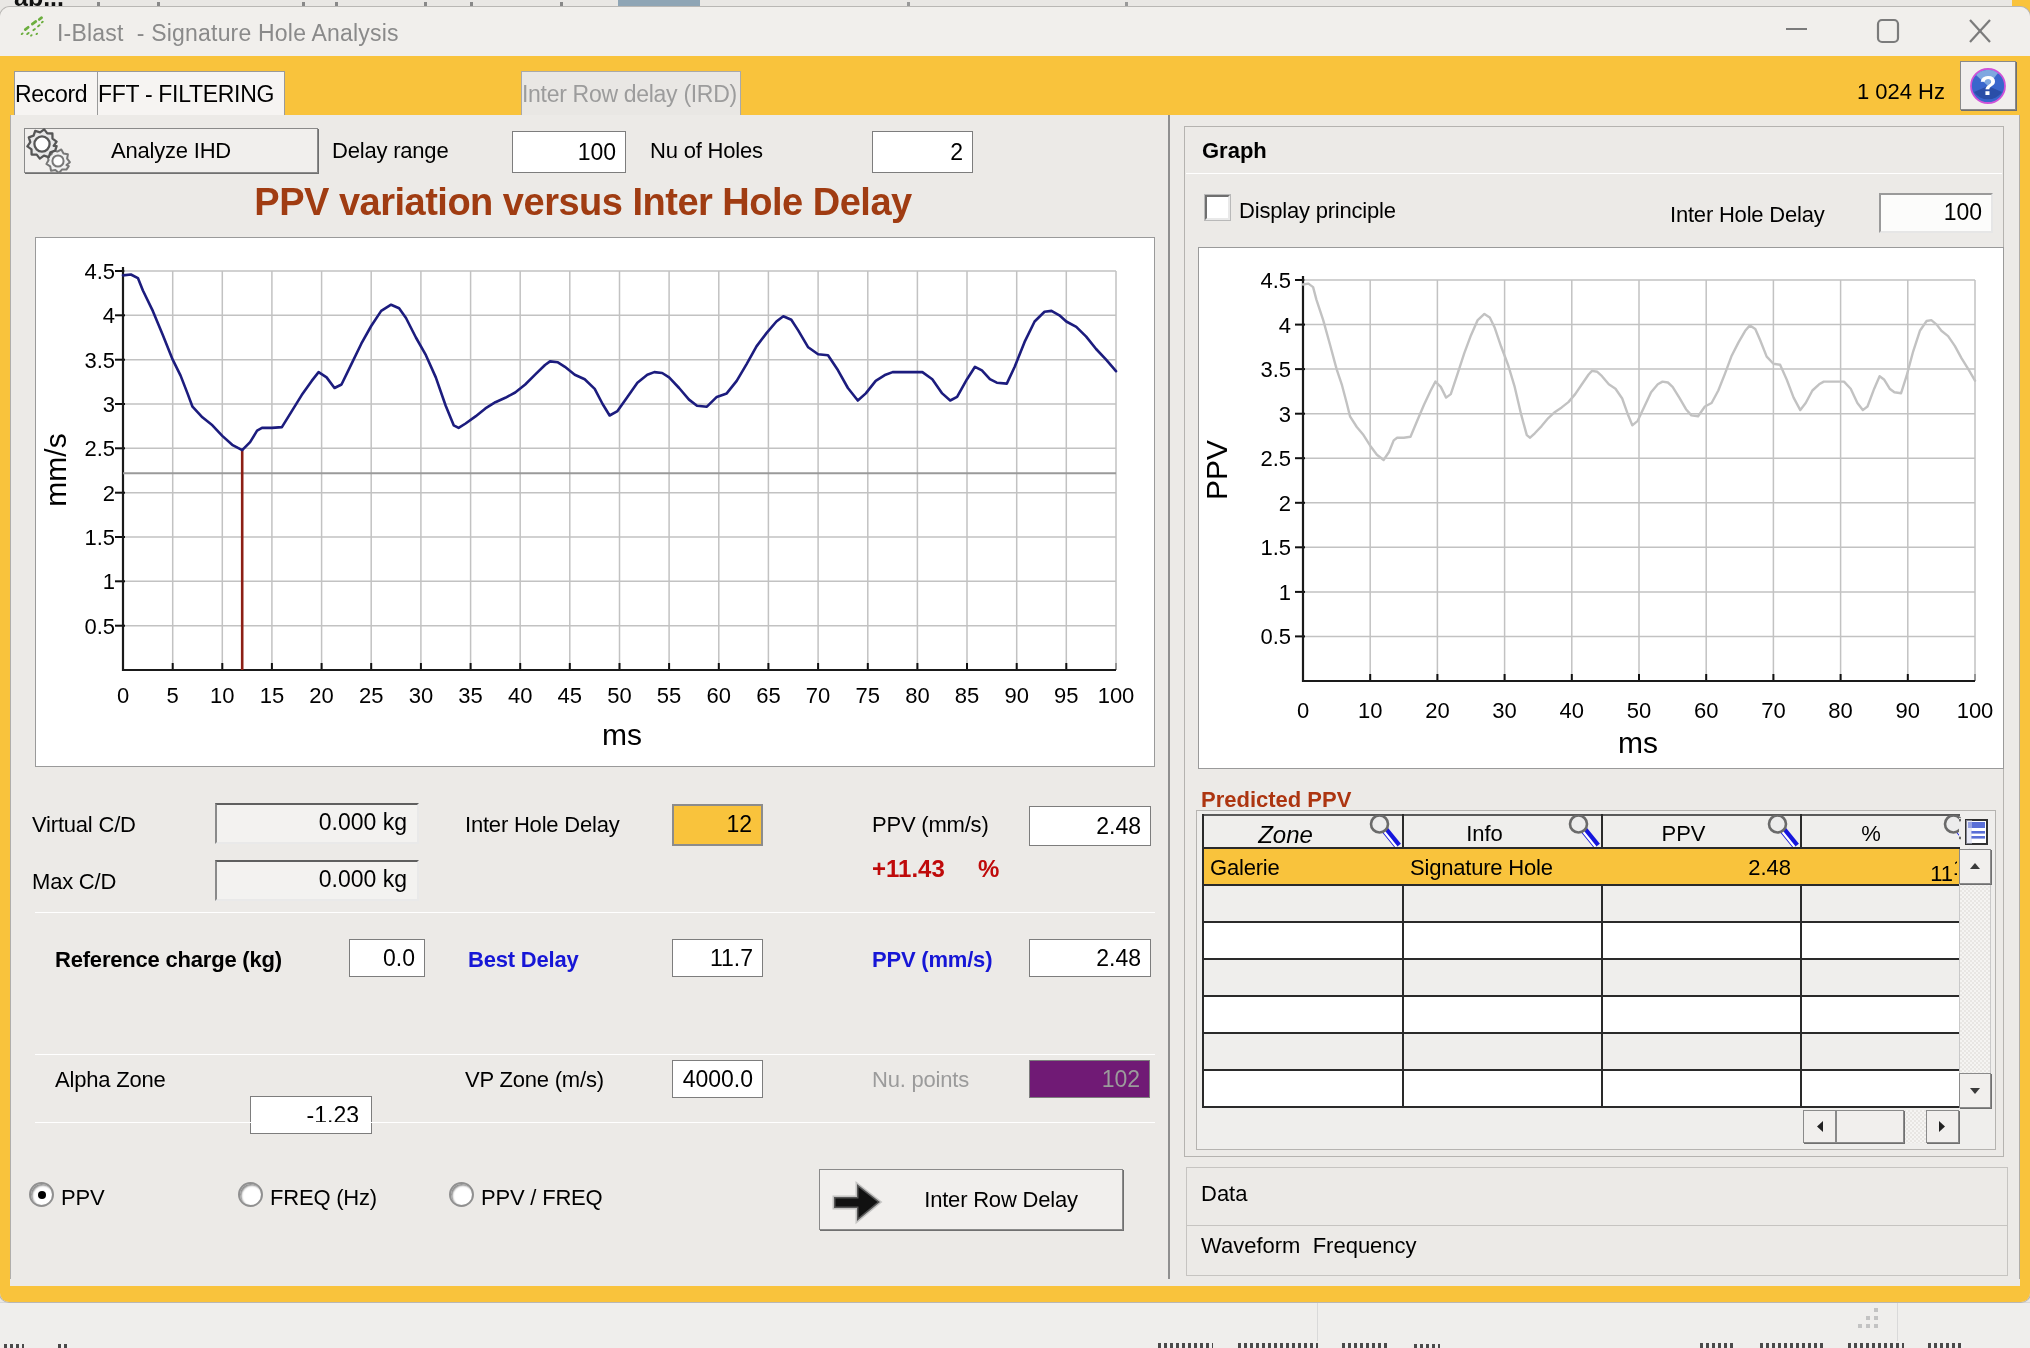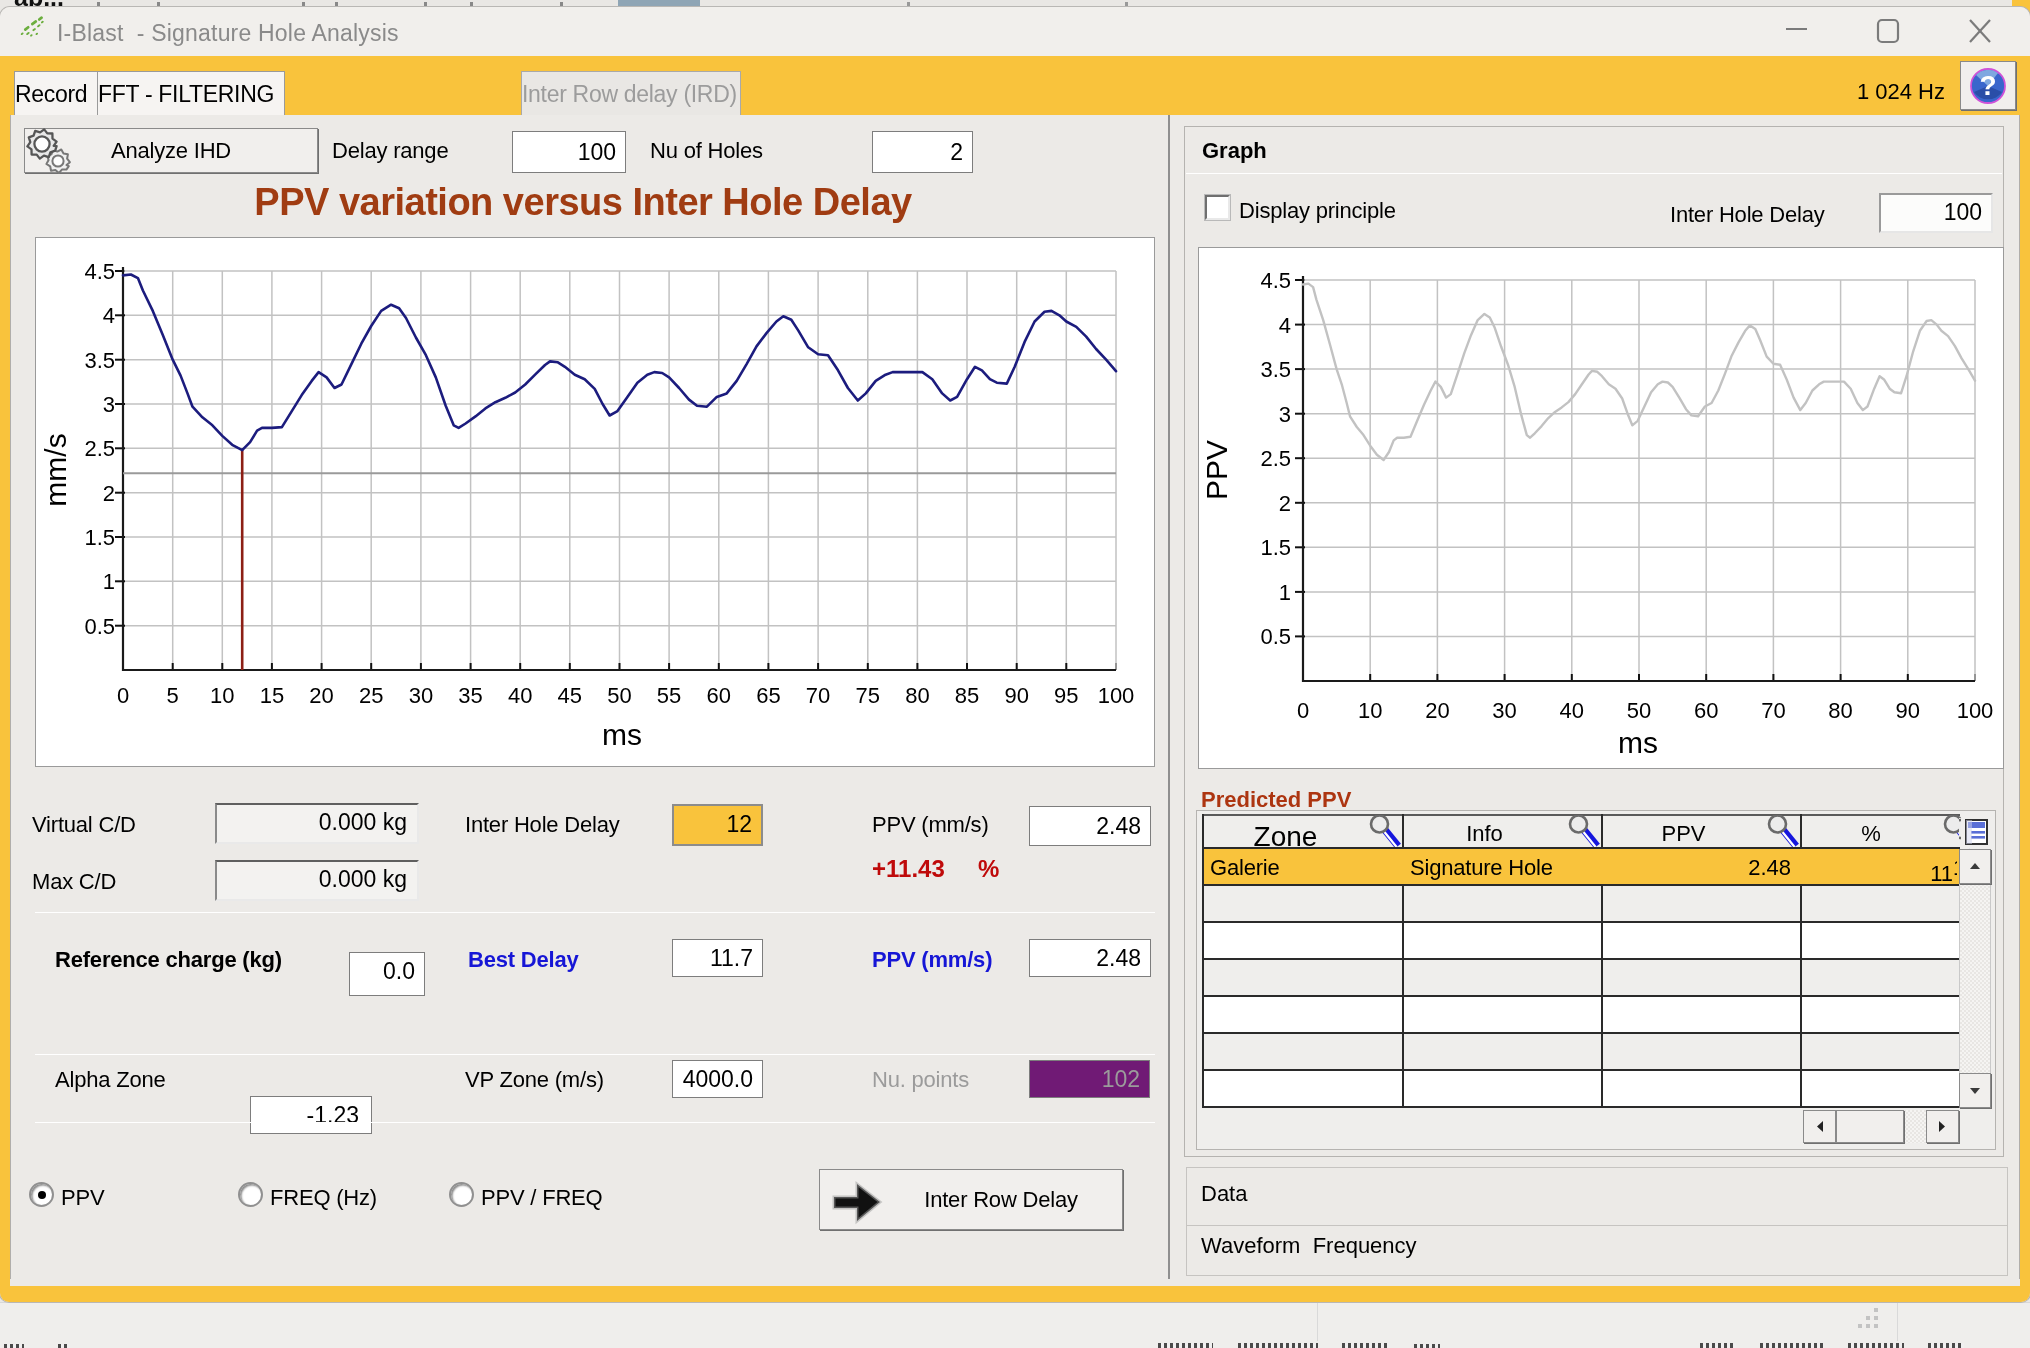--- a/index.html
+++ b/index.html
@@ -205,21 +205,21 @@
 <div class="fldg" style="left:215px;top:803px;width:204px;height:41px;line-height:34px;padding-right:10px;">0.000 kg</div>
 <div class="lbl" style="left:465px;top:812px;">Inter Hole Delay</div>
 <div class="ab" style="left:672px;top:804px;width:91px;height:42px;background:#f9c33c;border:2px solid #8c8c8c;font-size:23px;text-align:right;line-height:36px;padding-right:9px;">12</div>
 <div class="lbl" style="left:872px;top:812px;">PPV (mm/s)</div>
 <div class="fld" style="left:1029px;top:806px;width:122px;height:40px;line-height:38px;padding-right:9px;">2.48</div>
 <div class="ab" style="left:872px;top:855px;font-size:24px;font-weight:bold;color:#bf0a0a;">+11.43&nbsp;&nbsp;&nbsp;&nbsp;&nbsp;%</div>
 <div class="lbl" style="left:32px;top:869px;">Max C/D</div>
 <div class="fldg" style="left:215px;top:860px;width:204px;height:41px;line-height:34px;padding-right:10px;">0.000 kg</div>
 <div class="sep" style="left:35px;top:912px;width:1120px;"></div>
 <div class="lbl" style="left:55px;top:947px;font-weight:bold;">Reference charge (kg)</div>
-<div class="fld" style="left:349px;top:939px;width:76px;height:44px;line-height:36px;padding-right:9px;margin-top:13px;">0.0</div>
+<div class="fld" style="left:349px;top:939px;width:76px;height:38px;line-height:36px;padding-right:9px;">0.0</div>
 <div class="lbl" style="left:468px;top:947px;font-weight:bold;color:#1616d6;">Best Delay</div>
 <div class="fld" style="left:672px;top:939px;width:91px;height:38px;line-height:36px;padding-right:9px;">11.7</div>
 <div class="lbl" style="left:872px;top:947px;font-weight:bold;color:#1616d6;">PPV (mm/s)</div>
 <div class="fld" style="left:1029px;top:939px;width:122px;height:38px;line-height:36px;padding-right:9px;">2.48</div>
 <div class="sep" style="left:35px;top:1054px;width:1120px;"></div>
 <div class="lbl" style="left:55px;top:1067px;">Alpha Zone</div>
 <div class="fld" style="left:250px;top:1096px;width:122px;height:38px;line-height:36px;padding-right:12px;">-1.23</div>
 <div class="lbl" style="left:465px;top:1067px;">VP Zone (m/s)</div>
 <div class="fld" style="left:672px;top:1060px;width:91px;height:38px;line-height:36px;padding-right:9px;">4000.0</div>
 <div class="lbl" style="left:872px;top:1067px;color:#9b9b9b;">Nu. points</div>
@@ -308,21 +308,21 @@
             <text x="641.6" y="470" text-anchor="middle" font-size="22">80</text>
             <text x="708.8" y="470" text-anchor="middle" font-size="22">90</text>
             <text x="776.0" y="470" text-anchor="middle" font-size="22">100</text>
 <text x="439" y="505" text-anchor="middle" font-size="30">ms</text>
 <text transform="translate(28,222) rotate(-90)" text-anchor="middle" font-size="30">PPV</text>
 </svg>
         </div>
 <div class="ab" style="left:1201px;top:787px;font-size:22px;font-weight:bold;color:#ad3510;">Predicted PPV</div>
 <div class="ab" style="left:1196px;top:810px;width:800px;height:340px;border:1px solid #b5b3b0;background:#efeeec;"></div>
 <div class="ab" style="left:1202px;top:814px;width:758px;height:35px;background:#efeeec;border-top:2px solid #5a5a5a;border-bottom:2px solid #5a5a5a;"></div>
-<div class="ab" style="left:1203px;top:821px;width:165px;height:31px;font-size:28px;text-align:center;">Zone</div>
+<div class="ab" style="left:1203px;top:821px;width:165px;height:31px;font-size:24px;text-align:center;font-style:italic;">Zone</div>
 <div class="ab" style="left:1402px;top:821px;width:165px;height:31px;font-size:22px;text-align:center;">Info</div>
 <div class="ab" style="left:1601px;top:821px;width:165px;height:31px;font-size:22px;text-align:center;">PPV</div>
 <div class="ab" style="left:1800px;top:821px;width:142px;height:31px;font-size:22px;text-align:center;">%</div>
 <div class="ab" style="left:1202px;top:814px;width:2px;height:294px;background:#2a2a2a;"></div>
 <div class="ab" style="left:1402px;top:814px;width:2px;height:294px;background:#2a2a2a;"></div>
 <div class="ab" style="left:1601px;top:814px;width:2px;height:294px;background:#2a2a2a;"></div>
 <div class="ab" style="left:1800px;top:814px;width:2px;height:294px;background:#2a2a2a;"></div>
 <svg width="34" height="36" style="position:absolute;left:1368px;top:815px">
 <line x1="17" y1="15" x2="30" y2="31" stroke="#1616dd" stroke-width="7.5"></line>
 <line x1="15.9" y1="16.3" x2="28.6" y2="32" stroke="#ffffff" stroke-width="2.2"></line>

